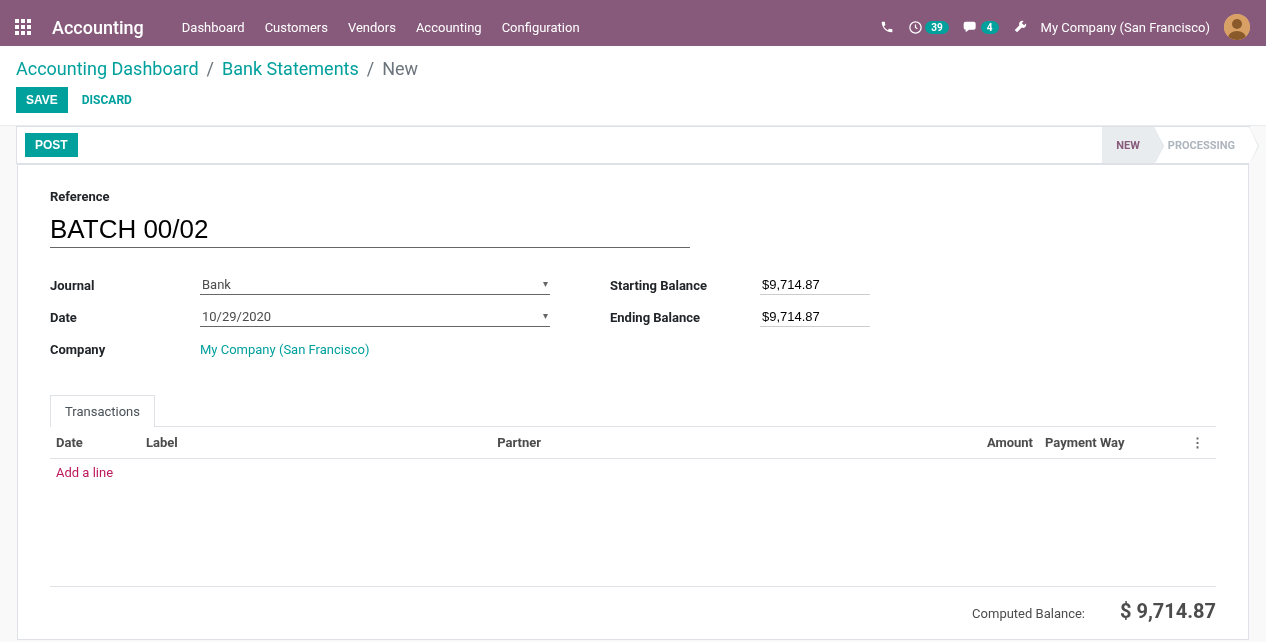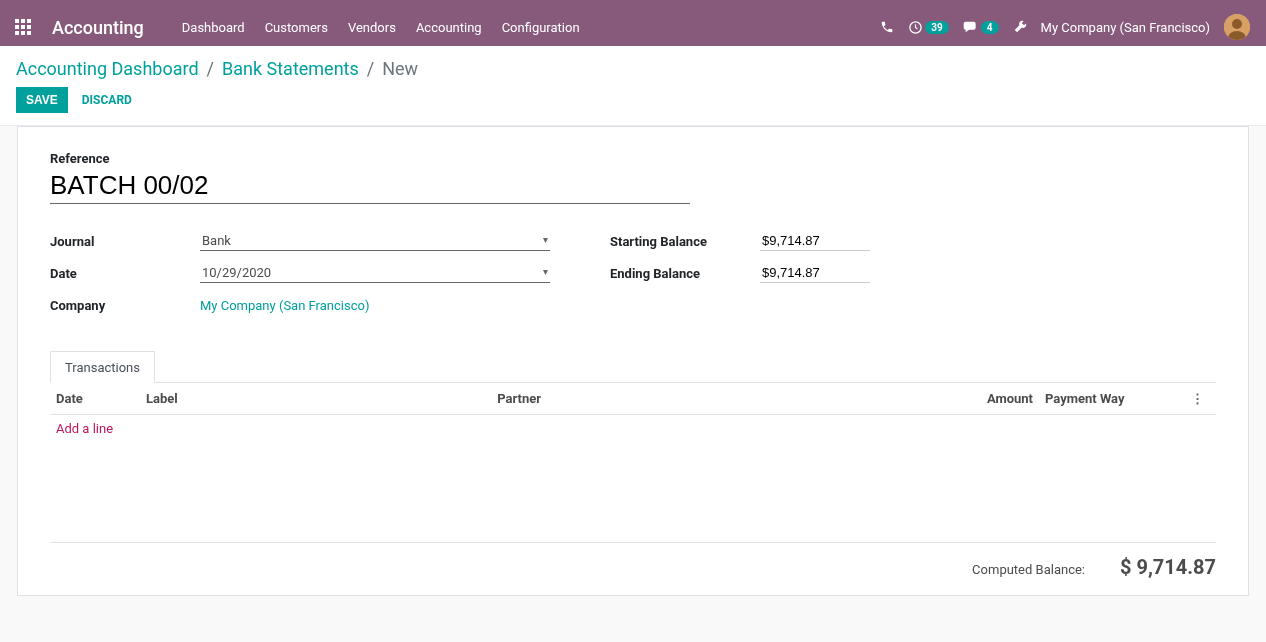--- a/index.html
+++ b/index.html
@@ -32,21 +32,21 @@
   .statusbar-wrapper { padding: 0 16px 0 16px; background: #f9f9f9; }
   .btn-post { background: #00A09D; color: #fff; border: none; padding: 5px 10px; font-weight: 700; font-size: 12px; cursor: pointer; text-transform: uppercase; }
   .status-steps { margin-left: auto; display: flex; align-items: stretch; height: 100%; }
   .status-step { display: flex; align-items: center; padding: 0 14px; font-size: 11px; font-weight: 700; color: #adb5bd; position: relative; background: #fff; text-transform: uppercase; }
   .status-step.active { color: #875A7B; background: #e9ecef; }
   .status-step::after { content: ""; position: absolute; right: -9px; top: 0; bottom: 0; width: 0; height: 0; border-top: 19px solid transparent; border-bottom: 19px solid transparent; border-left: 9px solid #fff; z-index: 2; }
   .status-step.active::after { border-left-color: #e9ecef; }
   .status-step::before { content: ""; position: absolute; right: -10px; top: 0; bottom: 0; width: 0; height: 0; border-top: 19px solid transparent; border-bottom: 19px solid transparent; border-left: 10px solid #dee2e6; z-index: 1; }
   .sheet { background: #fff; border: 1px solid #dee2e6; margin: 0 auto; max-width: 1232px; padding: 24px 32px 16px 32px; min-height: 460px; }
   .ref-label { font-size: 13px; font-weight: 700; color: #212529; }
-  .ref-input { font-size: 26px; font-weight: 400; border: none; border-bottom: 1px solid #666; width: 640px; padding: 4px 0 2px 0; outline: none; }
+  .ref-input { font-size: 26px; font-weight: 400; border: none; border-bottom: 1px solid #666; width: 640px; padding: 4px 0 2px 0; outline: none; margin-top: 6px; }
   
   .form-grid { display: flex; gap: 60px; margin-top: 24px; }
   .form-col { flex: 1; max-width: 500px; }
   .form-row { display: flex; align-items: center; margin-bottom: 6px; min-height: 26px; }
   .form-row .lbl { width: 150px; font-weight: 700; font-size: 13px; color: #212529; }
   .form-row .val { flex: 1; }
   .select-like { border-bottom: 1px solid #666; padding: 2px 18px 2px 2px; position: relative; cursor: pointer; font-size: 13px; }
   .select-like .caret { position: absolute; right: 2px; top: 3px; font-size: 10px; color: #666; }
   .linkish { color: #00A09D; cursor: pointer; font-size: 13px; }
   .inp-plain { border: none; border-bottom: 1px solid #ccc; padding: 2px; width: 110px; font-size: 13px; outline: none; }
@@ -137,20 +137,27 @@
     <span class="sep">/</span>
     <span class="current">New</span>
   </div>
   <div class="actions">
     <button class="btn-primary">Save</button>
     <span class="btn-link">Discard</span>
   </div>
 </div>
 
 <div class="statusbar-wrapper">
+  <div class="statusbar">
+    <button class="btn-post">Post</button>
+    <div class="status-steps">
+      <div class="status-step active">New</div>
+      <div class="status-step">Processing</div>
+    </div>
+  </div>
 
   <div class="sheet">
     <div class="ref-label">Reference</div>
     <input class="ref-input" value="BATCH 00/02" style="">
 
     <div class="form-grid">
       <div class="form-col">
         <div class="form-row">
           <div class="lbl">Journal</div>
           <div class="val">

